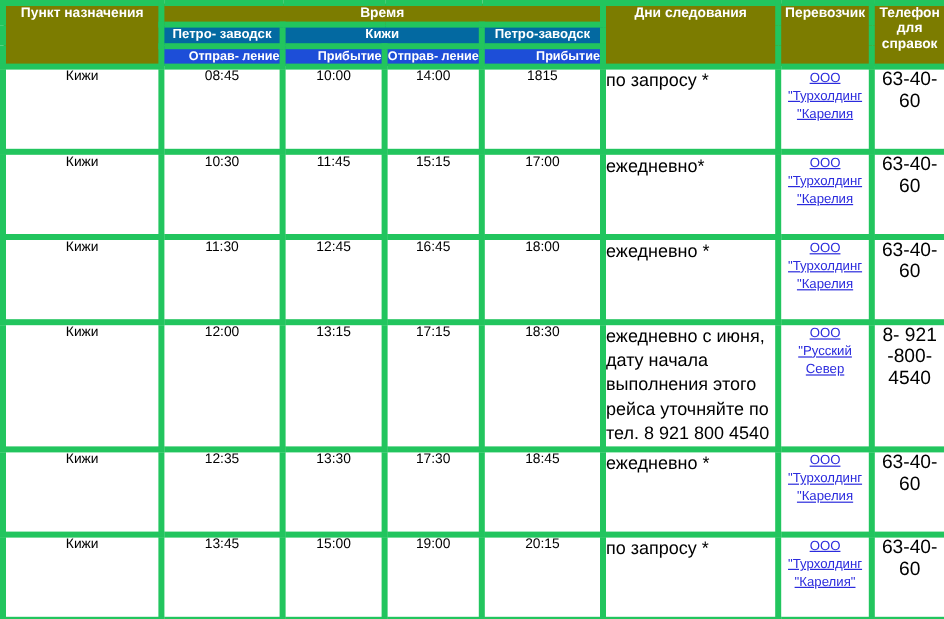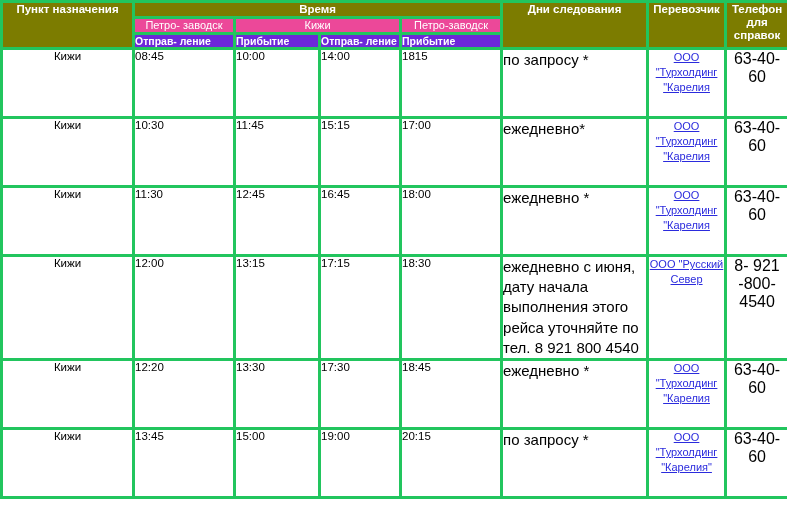--- a/index.html
+++ b/index.html
@@ -14,67 +14,67 @@
     font-size: 11px;
     color: #000000;
     overflow: hidden;
   }
   table.schedule {
     border-collapse: collapse;
     width: 787px;
     table-layout: fixed;
   }
   table.schedule td, table.schedule th {
-    border: 3px solid #22c55e;
+    border: 5px solid #22c55e;
     padding: 0;
     vertical-align: top;
   }
   
   .hdr {
     background: #7c7c00;
     color: #ffffff;
     font-weight: bold;
     text-align: center;
     vertical-align: middle;
     font-size: 11.5px;
     line-height: 1.15;
     padding: 3px 2px;
     border: 1px solid #8f8f14;
   }
   .hdr-sub {
-    background: #ec4899;
+    background: #0369a1;
     color: #ffffff;
-    font-weight: normal;
+    font-weight: bold;
     text-align: center;
     vertical-align: middle;
     font-size: 11px;
     line-height: 1.15;
     padding: 4px 2px;
     border: 1px solid #8f8f14;
   }
   .hdr-sub2 {
-    background: #6d28d9;
+    background: #1d4ed8;
     color: #ffffff;
     font-weight: bold;
-    text-align: left;
+    text-align: right;
     vertical-align: middle;
     font-size: 10.5px;
     line-height: 1.15;
     padding: 4px 2px;
     border: 1px solid #8f8f14;
   }
   
   .cell {
     background: #ffffff;
     padding: 8px 6px 4px 6px;
     font-size: 11.5px;
     height: 66px;
   }
   .c-dest { text-align: center; }
-  .c-time { text-align: left; padding-left: 16px; }
+  .c-time { text-align: center; padding-left: 16px; }
   .c-days { text-align: left; padding-left: 8px; font-size: 15px; line-height: 1.35; }
   .c-days.center { text-align: left; margin-top: 32px; }
   .c-carrier {
     text-align: center;
     font-size: 11px;
     line-height: 1.35;
     color: #2b2bdd;
   }
   .c-carrier a, .link {
     color: #2b2bdd;
@@ -155,21 +155,21 @@
       <td class="cell c-time">12:00</td>
       <td class="cell c-time">13:15</td>
       <td class="cell c-time">17:15</td>
       <td class="cell c-time">18:30</td>
       <td class="cell c-days center">ежедневно  с июня, дату начала выполнения этого рейса уточняйте по тел. 8 921 800 4540</td>
       <td class="cell c-carrier"><span class="link">ООО "Русский Север</span></td>
       <td class="cell c-phone">8- 921 -800-4540</td>
     </tr>
     <tr class="row-tall">
       <td class="cell c-dest">Кижи</td>
-      <td class="cell c-time">12:20</td>
+      <td class="cell c-time">12:35</td>
       <td class="cell c-time">13:30</td>
       <td class="cell c-time">17:30</td>
       <td class="cell c-time">18:45</td>
       <td class="cell c-days">ежедневно *</td>
       <td class="cell c-carrier"><span class="link">ООО "Турхолдинг "Карелия</span></td>
       <td class="cell c-phone">63-40-60</td>
     </tr>
     <tr class="row-tall">
       <td class="cell c-dest">Кижи</td>
       <td class="cell c-time">13:45</td>

